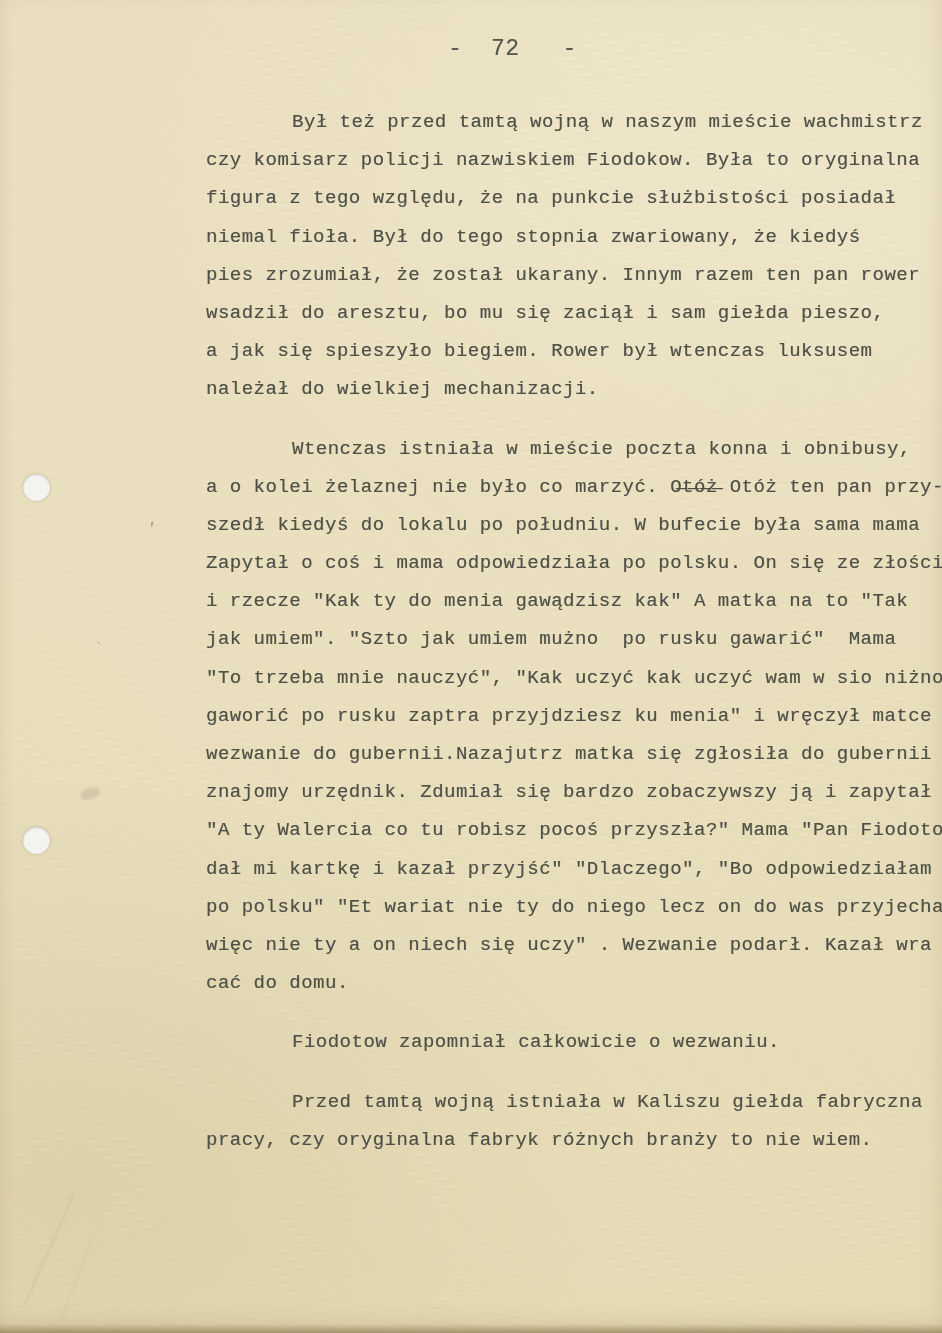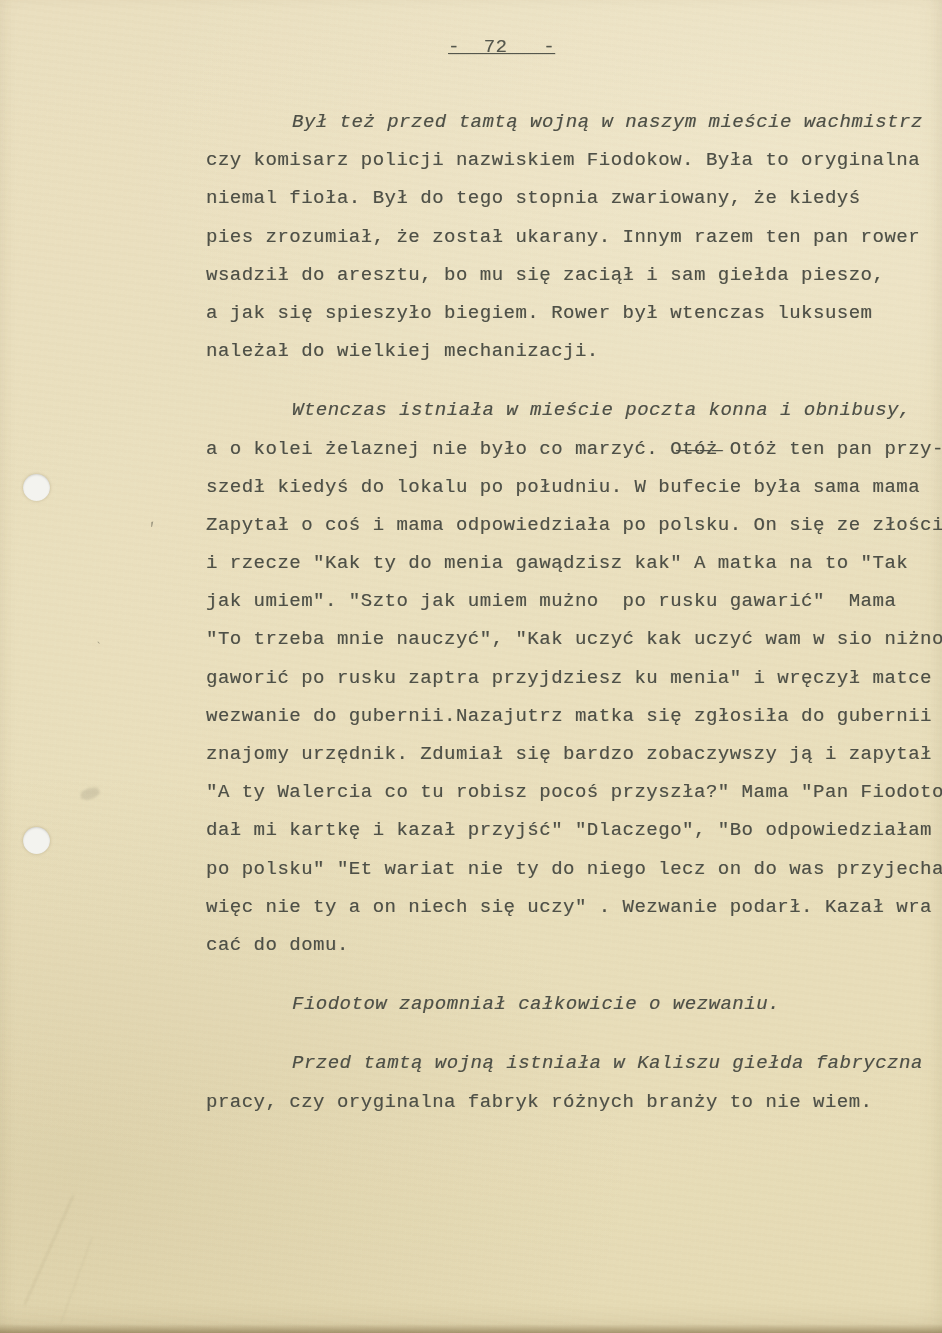--- a/index.html
+++ b/index.html
@@ -28,36 +28,35 @@
   .page::before{
     content:"";position:absolute;inset:0;
     box-shadow:inset 0 -18px 30px -22px rgba(110,92,52,0.45),
                inset -14px 0 36px -30px rgba(110,92,52,0.25),
                inset 10px 0 36px -30px rgba(110,92,52,0.20);
     pointer-events:none;
   }
 
   .page-number{
     position:absolute;top:36px;left:448px;
-    font-size:19px;letter-spacing:0.5px;
+    font-size:23px;letter-spacing:0.5px;
     color:#55574d;white-space:pre;
     text-shadow:0.4px 0.4px 0 rgba(80,82,72,0.35);
-    text-decoration:underline;
   }
 
   .text-body{
     position:absolute;top:103px;left:206px;right:14px;
     color:#4e5047;
     font-size:19px;letter-spacing:0.5px;line-height:38.2px;
     text-shadow:0.4px 0.4px 0 rgba(78,80,71,0.30), -0.3px 0 0 rgba(78,80,71,0.18);
   }
   .paragraph{margin:0;}
   .paragraph + .paragraph{margin-top:21px;}
   .line{white-space:pre;height:38.2px;}
-  .paragraph.indent .line:first-child{padding-left:86px;font-style:italic;}
+  .paragraph.indent .line:first-child{padding-left:86px;}
 
   
   .hole{
     position:absolute;left:23px;width:27px;height:27px;border-radius:50%;
     background:#f3f3ef;
     box-shadow:inset 0 1px 2px rgba(0,0,0,0.13), 0 0 3px rgba(150,135,95,0.45);
   }
   .hole.top{top:474px;}
   .hole.bottom{top:827px;}
 
@@ -83,20 +82,21 @@
 
   <div class="hole top"></div>
   <div class="hole bottom"></div>
 
   <div class="page-number">-  72   -</div>
 
   <div class="text-body" style="color: rgb(78, 80, 71);">
       <div class="paragraph indent">
         <div class="line">Był też przed tamtą wojną w naszym mieście wachmistrz</div>
         <div class="line">czy komisarz policji nazwiskiem Fiodokow. Była to oryginalna</div>
+        <div class="line">figura z tego względu, że na punkcie służbistości posiadał</div>
         <div class="line">niemal fioła. Był do tego stopnia zwariowany, że kiedyś</div>
         <div class="line">pies zrozumiał, że został ukarany. Innym razem ten pan rower</div>
         <div class="line">wsadził do aresztu, bo mu się zaciął i sam giełda pieszo,</div>
         <div class="line">a jak się spieszyło biegiem. Rower był wtenczas luksusem</div>
         <div class="line">należał do wielkiej mechanizacji.</div>
       </div>
       <div class="paragraph indent">
         <div class="line">Wtenczas istniała w mieście poczta konna i obnibusy,</div>
         <div class="line">a o kolei żelaznej nie było co marzyć. O̶t̶ó̶ż̶ Otóż ten pan przy-</div>
         <div class="line">szedł kiedyś do lokalu po południu. W bufecie była sama mama</div>

